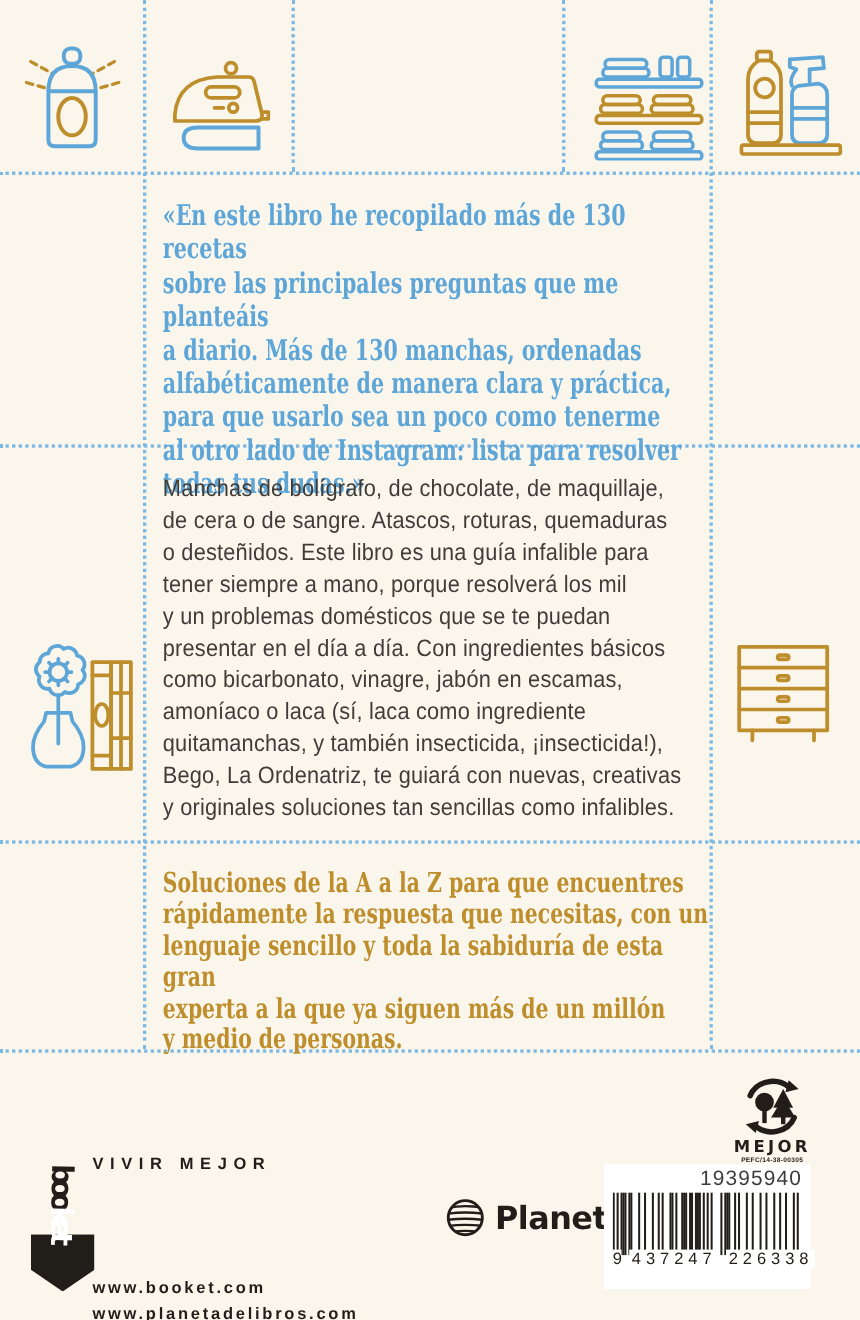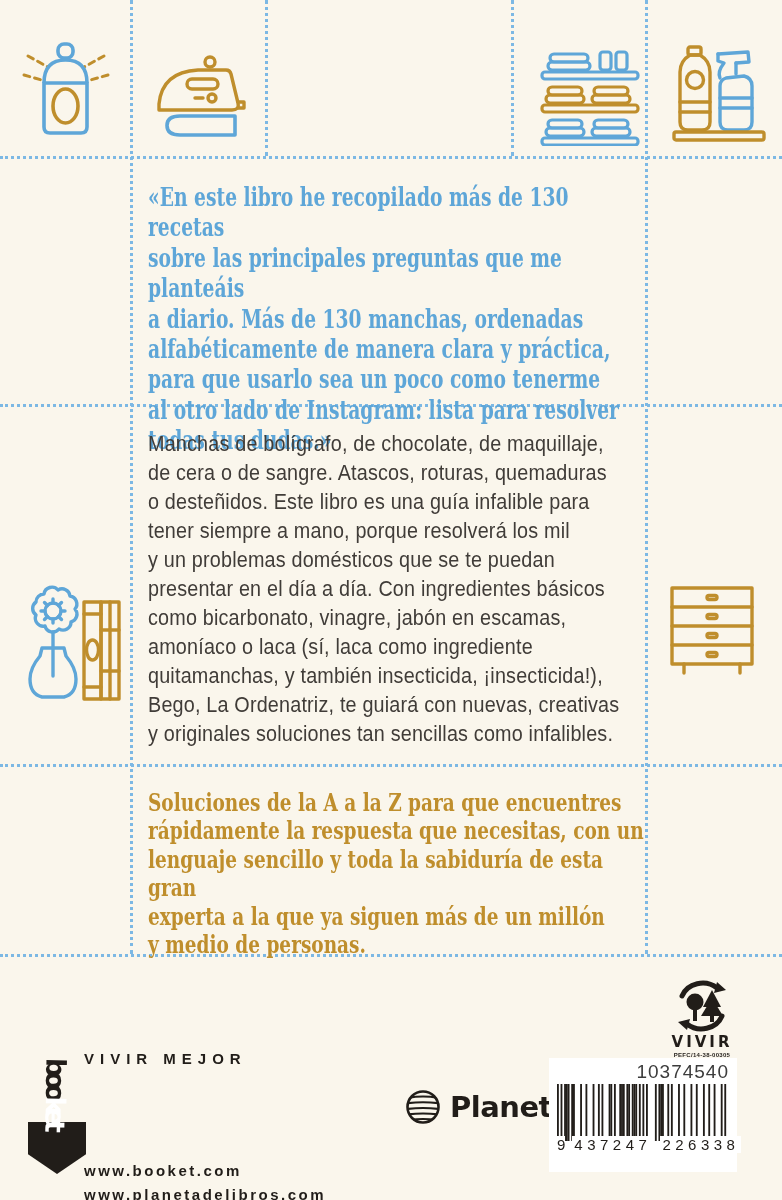--- a/index.html
+++ b/index.html
@@ -230,26 +230,26 @@
         </g>
         <path d="M47,2 l9,8 l-12,3 z" fill="var(--black)"></path>
         <path d="M17,50 l-9,-8 l12,-3 z" fill="var(--black)"></path>
         <circle cx="25" cy="22" r="8.5" fill="var(--black)"></circle>
         <rect x="23" y="28" width="4" height="13" fill="var(--black)"></rect>
         <path d="M42,10 L51,27 L33,27 Z" fill="var(--black)"></path>
         <path d="M42,18 L53,36 L31,36 Z" fill="var(--black)"></path>
         <rect x="40" y="34" width="4" height="8" fill="var(--black)"></rect>
       </svg>
     </span>
-    <span class="pefc-label">VIVIR</span>
+    <span class="pefc-label">MEJOR</span>
     <span class="pefc-cert">PEFC/14-38-00305</span>
   </div>
 
   <div class="abs barcode-box" style="left:549px;top:1058px">
-    <span class="product-code">10374540</span>
+    <span class="product-code">19395940</span>
     <svg id="barcode-bars" class="abs" style="left:8px;top:26px" width="172" height="66" viewBox="0 0 172 66">
         <rect x="0.00" y="0" width="1.84" height="66" fill="var(--black)"></rect>
         <rect x="3.56" y="0" width="1.84" height="66" fill="var(--black)"></rect>
         <rect x="7.12" y="0" width="1.84" height="57" fill="var(--black)"></rect>
         <rect x="8.90" y="0" width="1.84" height="57" fill="var(--black)"></rect>
         <rect x="10.68" y="0" width="1.84" height="57" fill="var(--black)"></rect>
         <rect x="14.24" y="0" width="1.84" height="57" fill="var(--black)"></rect>
         <rect x="16.02" y="0" width="1.84" height="57" fill="var(--black)"></rect>
         <rect x="23.14" y="0" width="1.84" height="57" fill="var(--black)"></rect>
         <rect x="28.48" y="0" width="1.84" height="57" fill="var(--black)"></rect>

